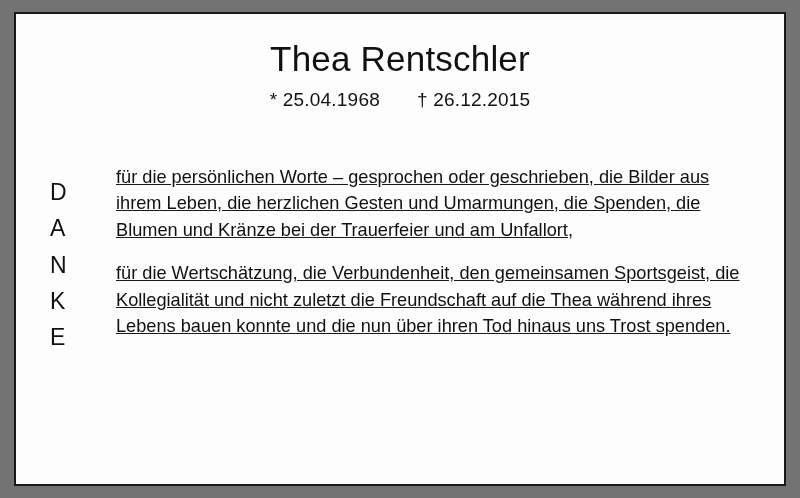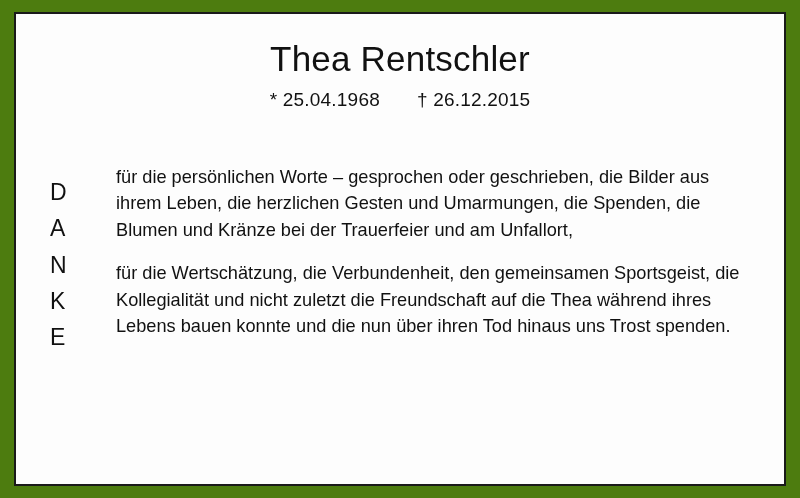--- a/index.html
+++ b/index.html
@@ -9,21 +9,21 @@
   }
   body {
     font-family: "Liberation Sans", sans-serif;
     color: #1a1a1a;
   }
   .notice-card {
     position: relative;
     width: 800px;
     height: 498px;
     box-sizing: border-box;
-    background: #4d7c0f;
+    background: #737373;
     overflow: hidden;
   }
   .notice-border {
     position: absolute;
     left: 14px;
     top: 12px;
     right: 14px;
     bottom: 12px;
     border: 2px solid #1a1a1a;
     box-sizing: border-box;
@@ -77,20 +77,21 @@
   }
   .danke-letter {
     font-size: 23px;
     line-height: 1.58;
     letter-spacing: 1px;
     color: #111111;
   }
   .text-column {
     flex: 1 1 auto;
     padding-right: 44px;
+    text-decoration: underline;
   }
   .paragraph {
     font-size: 18.2px;
     line-height: 1.45;
     color: #111111;
     margin: 0 0 17px 0;
   }
   .paragraph:last-child {
     margin-bottom: 8px;
   }

